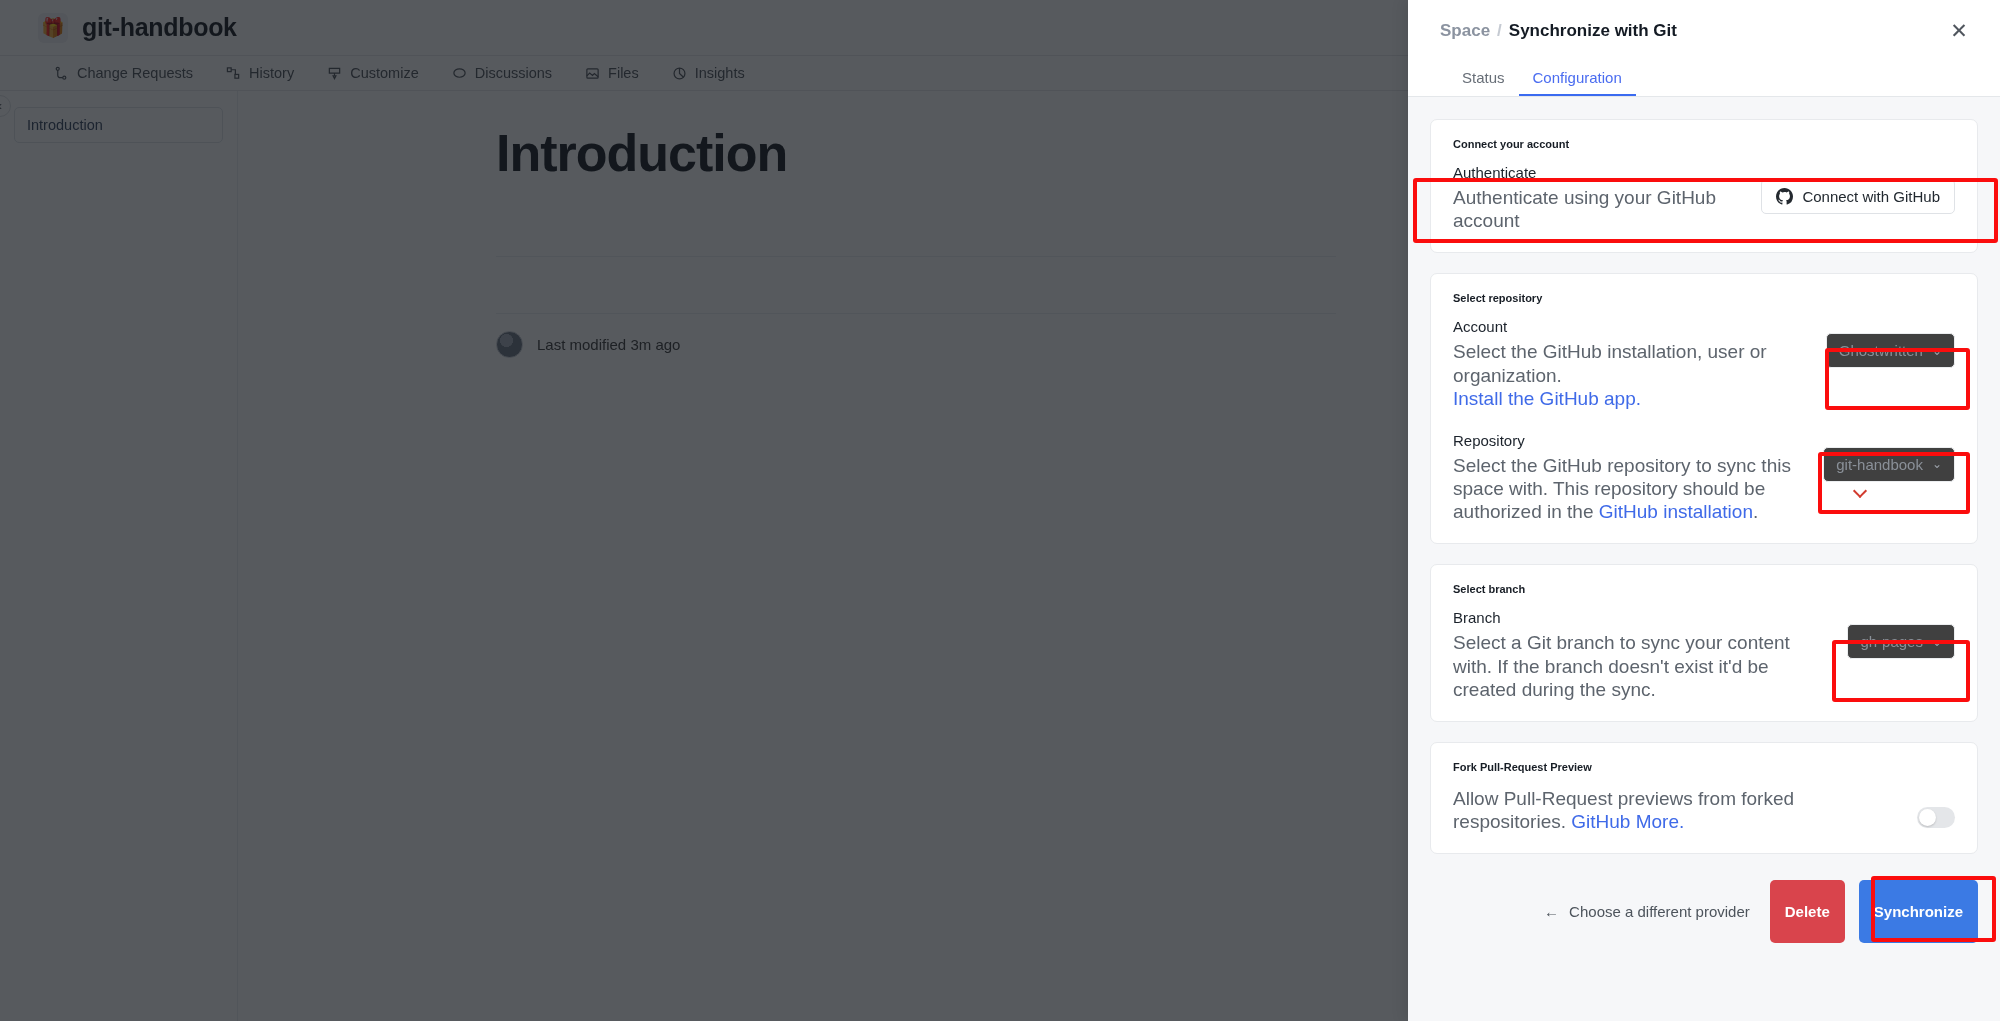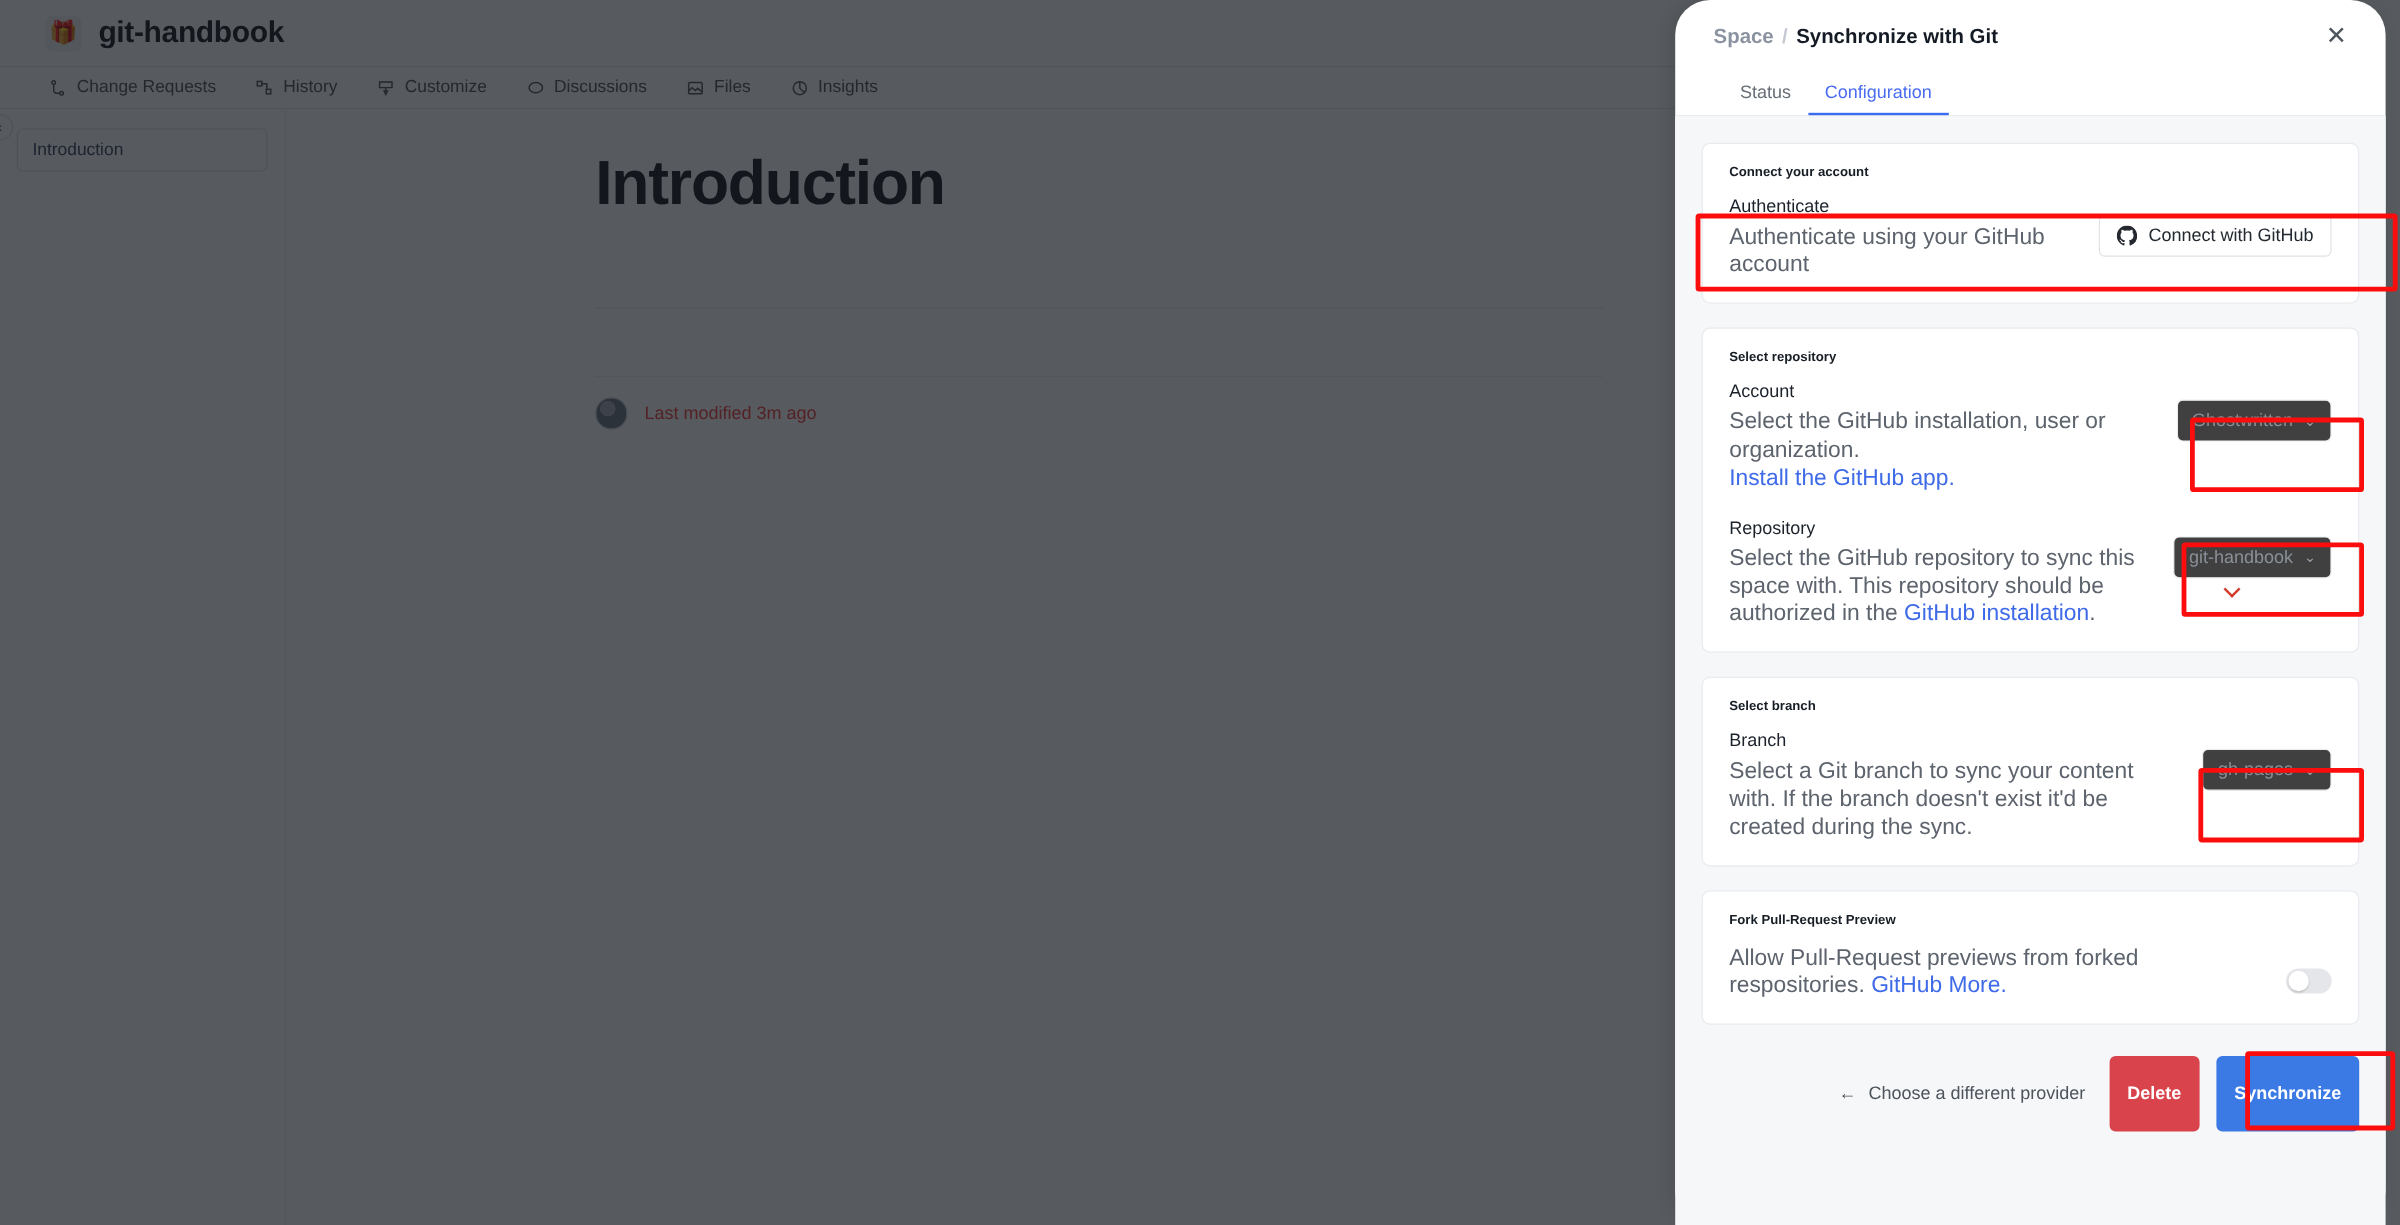--- a/index.html
+++ b/index.html
@@ -38,21 +38,21 @@
     margin-right: 14px;
   }
   .space-title {
     font-size: 25px; font-weight: bold; color: #1b2026; letter-spacing: -0.3px;
   }
 
   .app-nav {
     position: absolute; left: 0; top: 56px; width: 1408px; height: 35px;
     background: #ffffff;
     display: flex; align-items: center;
-    padding-left: 41px;
+    padding-left: 54px;
     border-bottom: 1px solid #e6e8eb;
   }
   .nav-item {
     display: flex; align-items: center; gap: 8px;
     font-size: 14.5px; color: #53585f;
     margin-right: 33px;
   }
   .nav-ico { width: 15px; height: 15px; display:block; flex: none; }
   .nav-ico svg { display:block; }
 
@@ -94,28 +94,28 @@
   }
   .doc-meta {
     position: absolute; left: 258px; top: 240px;
     display: flex; align-items: center; gap: 14px;
   }
   .avatar {
     width: 27px; height: 27px; border-radius: 50%;
     background: radial-gradient(circle at 38% 34%, #a8b0bb 0 28%, #6f7885 29% 100%);
     border: 1px solid #c9ced6;
   }
-  .doc-meta-text { font-size: 15px; color: #ef4444; }
+  .doc-meta-text { font-size: 15px; color: #404040; }
 
   
   .panel {
-    position: absolute; right: 12px; top: 0; width: 592px; height: 1021px;
+    position: absolute; right: 0; top: 0; width: 592px; height: 1021px;
     background: #ffffff; z-index: 100;
     box-shadow: -3px 0 14px rgba(0,0,0,0.10);
-    display: flex; flex-direction: column; border-radius: 29px;
+    display: flex; flex-direction: column;
   }
   .panel-head {
     height: 61px; flex: none;
     display: flex; align-items: center;
     padding: 0 28px 0 32px;
   }
   .bc { font-size: 17px; display: flex; align-items: baseline; gap: 7px; }
   .bc-space { color: #8b93a0; font-weight: bold; }
   .bc-sep { color: #c5cad2; font-weight: bold; }
   .bc-cur { color: #141b24; font-weight: bold; }

